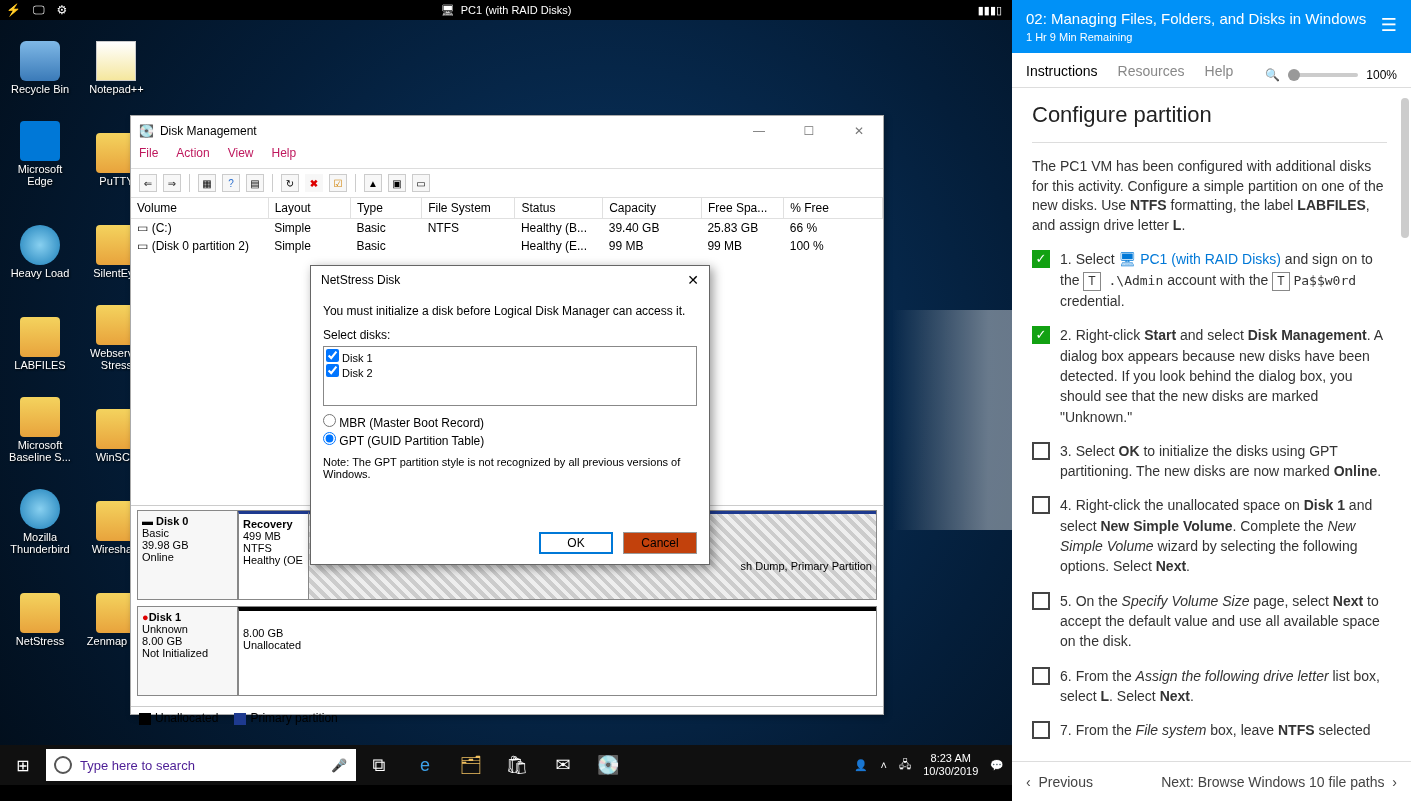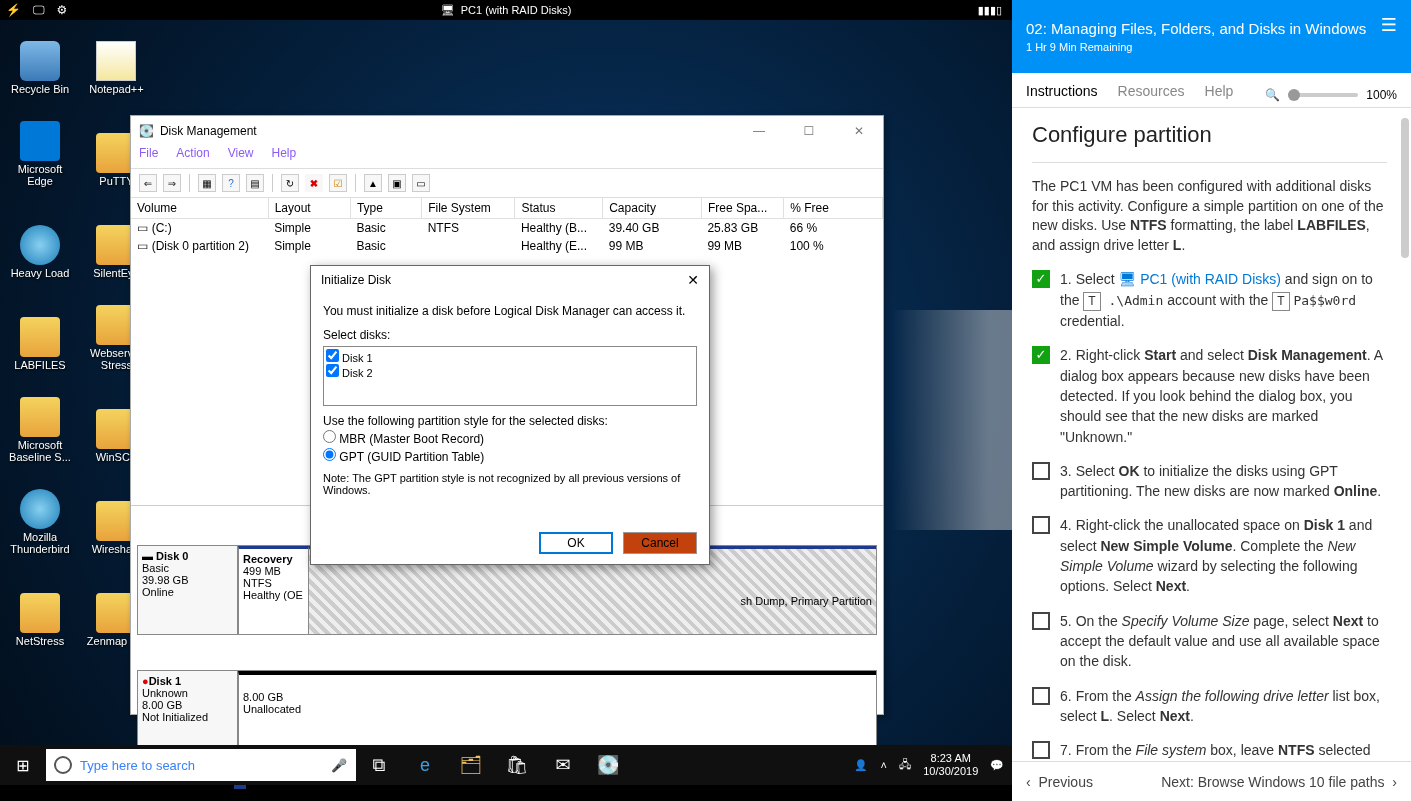--- a/index.html
+++ b/index.html
@@ -20,31 +20,31 @@
 .npp{background:linear-gradient(#fff,#f5e79e);border:1px solid #ccc;width:36px;height:40px;}
 .edge{background:#0078d7;border-radius:4px;width:40px;height:40px;color:#fff;font-size:24px;font-weight:bold;display:flex;align-items:center;justify-content:center;}
 .generic{background:linear-gradient(#f4d35e,#e8a33c);border-radius:4px;width:40px;height:36px;}
 .hl{background:radial-gradient(#88d0f0,#1a7db8);border-radius:50%;width:38px;height:38px;}
 
 
 .dm-window { position: absolute; left: 130px; top: 115px; width: 754px; height: 600px; background: #fff; border: 1px solid #aaa; box-shadow: 2px 2px 6px rgba(0,0,0,0.3); }
 .dm-title { height: 30px; display: flex; align-items: center; padding: 0 8px; font-size: 12px; gap: 6px; }
 .dm-title .wcicons { margin-left: auto; display: flex; gap: 18px; color: #777; }
 .dm-title .wcicons span { width: 32px; text-align: center; }
-.dm-menu { height: 22px; padding: 0 8px; font-size: 12px; display: flex; gap: 18px; color: #8b5cf6; }
+.dm-menu { height: 22px; padding: 0 8px; font-size: 12px; display: flex; gap: 18px; color: #be185d; }
 .dm-tool { height: 30px; border-top: 1px solid #ddd; border-bottom: 1px solid #ddd; padding: 2px 8px; display: flex; align-items: center; gap: 6px; }
 .dm-tool .tb { width: 18px; height: 18px; border: 1px solid #ccc; background: #f7f7f7; font-size: 10px; display: flex; align-items: center; justify-content: center; }
 .dm-tool .sep { width: 1px; height: 18px; background: #ccc; margin: 0 2px; }
 .dm-vol { border-bottom: 1px solid #ccc; }
 .dm-vol table { width: 100%; font-size: 12px; border-collapse: collapse; }
 .dm-vol th { text-align: left; font-weight: 400; border-right: 1px solid #e0e0e0; border-bottom: 1px solid #e0e0e0; padding: 3px 6px; background: #fff; }
 .dm-vol td { padding: 2px 6px; }
 .dm-vol-body { height: 250px; }
 .dm-disk-area { padding: 4px 6px; }
-.disk-row { display: flex; border: 1px solid #888; margin-bottom: 6px; height: 90px; margin-top: 35px; }
+.disk-row { display: flex; border: 1px solid #888; margin-bottom: 6px; height: 90px; }
 .disk-label { width: 100px; background: #f7f7f7; border-right: 1px solid #888; padding: 4px; font-size: 11px; }
 .disk-label .dname { font-weight: 700; }
 .disk-parts { flex: 1; display: flex; position: relative; }
 .part { border-left: 1px solid #888; padding: 4px; font-size: 11px; position: relative; background: #fff; }
 .part.blue { border-top: 3px solid #1e3a8f; }
 .part.black { border-top: 4px solid #000; }
 .hatch { background: repeating-linear-gradient(45deg,#eee,#eee 4px,#ccc 4px,#ccc 8px); }
 .dm-legend { border-top: 1px solid #ccc; padding: 4px 8px; font-size: 12px; display: flex; gap: 16px; }
 .lg-sq { width: 12px; height: 12px; display: inline-block; vertical-align: middle; margin-right: 4px; }
 
@@ -57,30 +57,30 @@
 .init-dlg .disklist label { display: block; font-size: 11px; }
 .init-dlg .radio-row { display: block; margin: 2px 0; }
 .init-dlg .note { margin-top: 8px; font-size: 11px; }
 .init-dlg .btns { position: absolute; bottom: 10px; right: 12px; display: flex; gap: 10px; }
 .init-dlg .btns button { width: 74px; height: 22px; font-size: 12px; background: #c2410c; border: 1px solid #999; }
 .init-dlg .btns button.ok { background: #fff; border: 2px solid #0078d7; }
 
 
 .taskbar { position: absolute; left: 0; top: 745px; width: 1012px; height: 40px; background: #101010; display: flex; align-items: center; color: #fff; font-size: 12px; }
 .taskbar .start { width: 46px; height: 40px; display: flex; align-items: center; justify-content: center; color: #fff; font-size: 16px; }
-.search { width: 310px; height: 32px; background: #fff; color: #3b82f6; display: flex; align-items: center; padding: 0 8px; font-size: 13px; gap: 8px; }
+.search { width: 310px; height: 32px; background: #fff; color: #4c1d95; display: flex; align-items: center; padding: 0 8px; font-size: 13px; gap: 8px; }
 .search .cortana { width: 18px; height: 18px; border: 2px solid #555; border-radius: 50%; }
 .task-icons { display: flex; align-items: center; height: 40px; }
 .task-icons .ti { width: 46px; height: 40px; display: flex; align-items: center; justify-content: center; font-size: 18px; }
 .sys-tray { margin-left: auto; display: flex; align-items: center; gap: 12px; padding-right: 8px; font-size: 11px; }
 .clock { text-align: center; line-height: 1.2; }
 
 
 .instr-panel { position: absolute; left: 1012px; top: 0; width: 399px; height: 801px; background: #fff; display: flex; flex-direction: column; }
-.instr-head { background: #0091f7; color: #fff; padding: 20px 14px; position: relative; }
+.instr-head { background: #0091f7; color: #fff; padding: 10px 14px; position: relative; }
 .instr-head h1 { font-size: 15px; font-weight: 400; }
 .instr-head .time { font-size: 11px; margin-top: 4px; }
 .instr-head .menu-icon { position: absolute; right: 14px; top: 14px; font-size: 18px; }
 .instr-tabs { display: flex; padding: 10px 14px 0; gap: 20px; font-size: 14px; border-bottom: 1px solid #ddd; align-items: center; }
 .instr-tabs .tab { padding-bottom: 8px; color: #888; }
 .instr-tabs .tab.active { color: #000; }
 .instr-tabs .right { margin-left: auto; display: flex; align-items: center; gap: 8px; font-size: 12px; }
 .instr-tabs .slider { width: 70px; height: 4px; background: #ccc; border-radius: 2px; position: relative; }
 .instr-tabs .slider .knob { position: absolute; left: 0; top: -4px; width: 12px; height: 12px; background: #999; border-radius: 50%; }
 .instr-body { flex: 1; overflow-y: auto; padding: 14px 24px 14px 20px; font-size: 14px; color: #333; position:relative;}
@@ -266,31 +266,30 @@
       </div>
     </div>
     <div class="dm-legend">
       <span><span class="lg-sq" style="background:#000"></span><span>Unallocated</span></span>
       <span><span class="lg-sq" style="background:#1e3a8f"></span><span>Primary partition</span></span>
     </div>
   </div>
 
   <div class="init-dlg">
     <div class="dtitle">
-      <span>Initialize Disk</span>
+      <span>NetStress Disk</span>
       <span class="close">✕</span>
     </div>
     <div class="dbody">
       <div>You must initialize a disk before Logical Disk Manager can access it.</div>
       <div style="margin-top:10px">Select disks:</div>
       <div class="disklist" id="disklist">
           <label><input type="checkbox" checked="" style=""> Disk 1</label>
           <label><input type="checkbox" checked="" style=""> Disk 2</label>
         </div>
-      <div>Use the following partition style for the selected disks:</div>
       <label class="radio-row"><input type="radio" name="ps" style=""> <span>MBR (Master Boot Record)</span></label>
       <label class="radio-row"><input type="radio" name="ps" checked="" style=""> <span>GPT (GUID Partition Table)</span></label>
       <div class="note">Note: The GPT partition style is not recognized by all previous versions of Windows.</div>
     </div>
     <div class="btns">
       <button class="ok">OK</button>
       <button>Cancel</button>
     </div>
   </div>
 </div>

